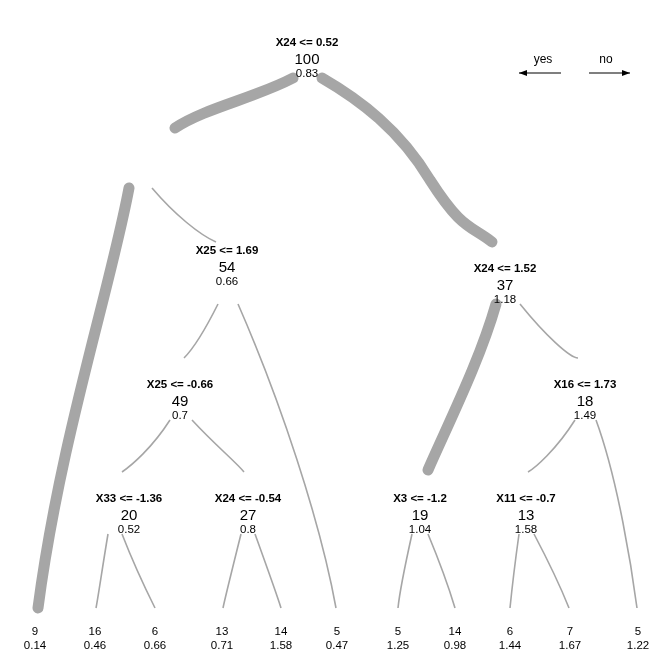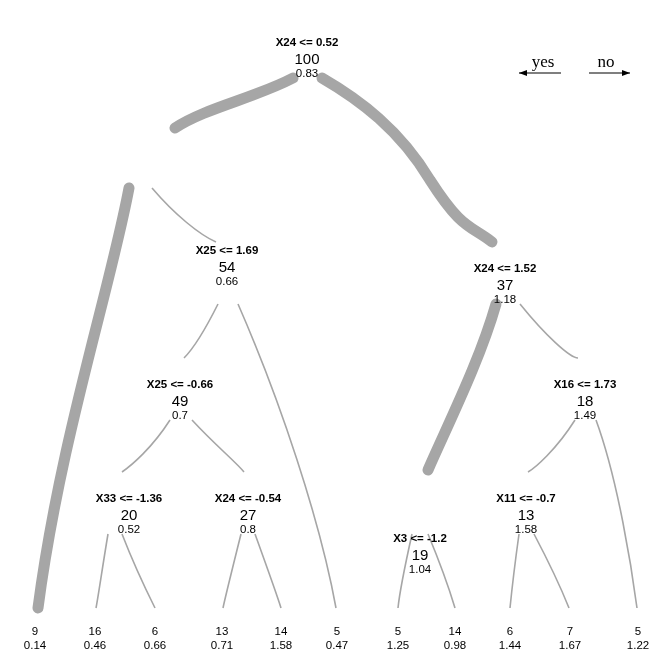--- a/index.html
+++ b/index.html
@@ -45,22 +45,21 @@
     text-align: center;
     color: #000000;
     line-height: 1.18;
     white-space: nowrap;
     transform: translateX(-50%);
     font-size: 11.5px;
   }
   .legend-label {
     position: absolute;
     transform: translateX(-50%);
-    font-size: 17px;
-    font-family: Liberation Serif, serif;
+    font-size: 12px;
   }
 </style>
 </head>
 <body>
 
 <div id="root">
 
   <svg class="tree-edges" viewBox="0 0 672 672">
 
     <path d="M 293 78 C 255 98, 205 108, 175 128" stroke="#a6a6a6" stroke-width="11" fill="none" stroke-linecap="round"></path>
@@ -127,21 +126,21 @@
     <div class="n">27</div>
     <div class="val">0.8</div>
   </div>
 
   <div class="node" style="left:505px; top:262px;">
     <div class="cond">X24 &lt;= 1.52</div>
     <div class="n">37</div>
     <div class="val">1.18</div>
   </div>
 
-  <div class="node" style="left:420px; top:492px;margin-top:40px;">
+  <div class="node" style="left:420px; top:492px;">
     <div class="cond">X3 &lt;= -1.2</div>
     <div class="n">19</div>
     <div class="val">1.04</div>
   </div>
 
   <div class="node" style="left:585px; top:378px;">
     <div class="cond">X16 &lt;= 1.73</div>
     <div class="n">18</div>
     <div class="val">1.49</div>
   </div>

